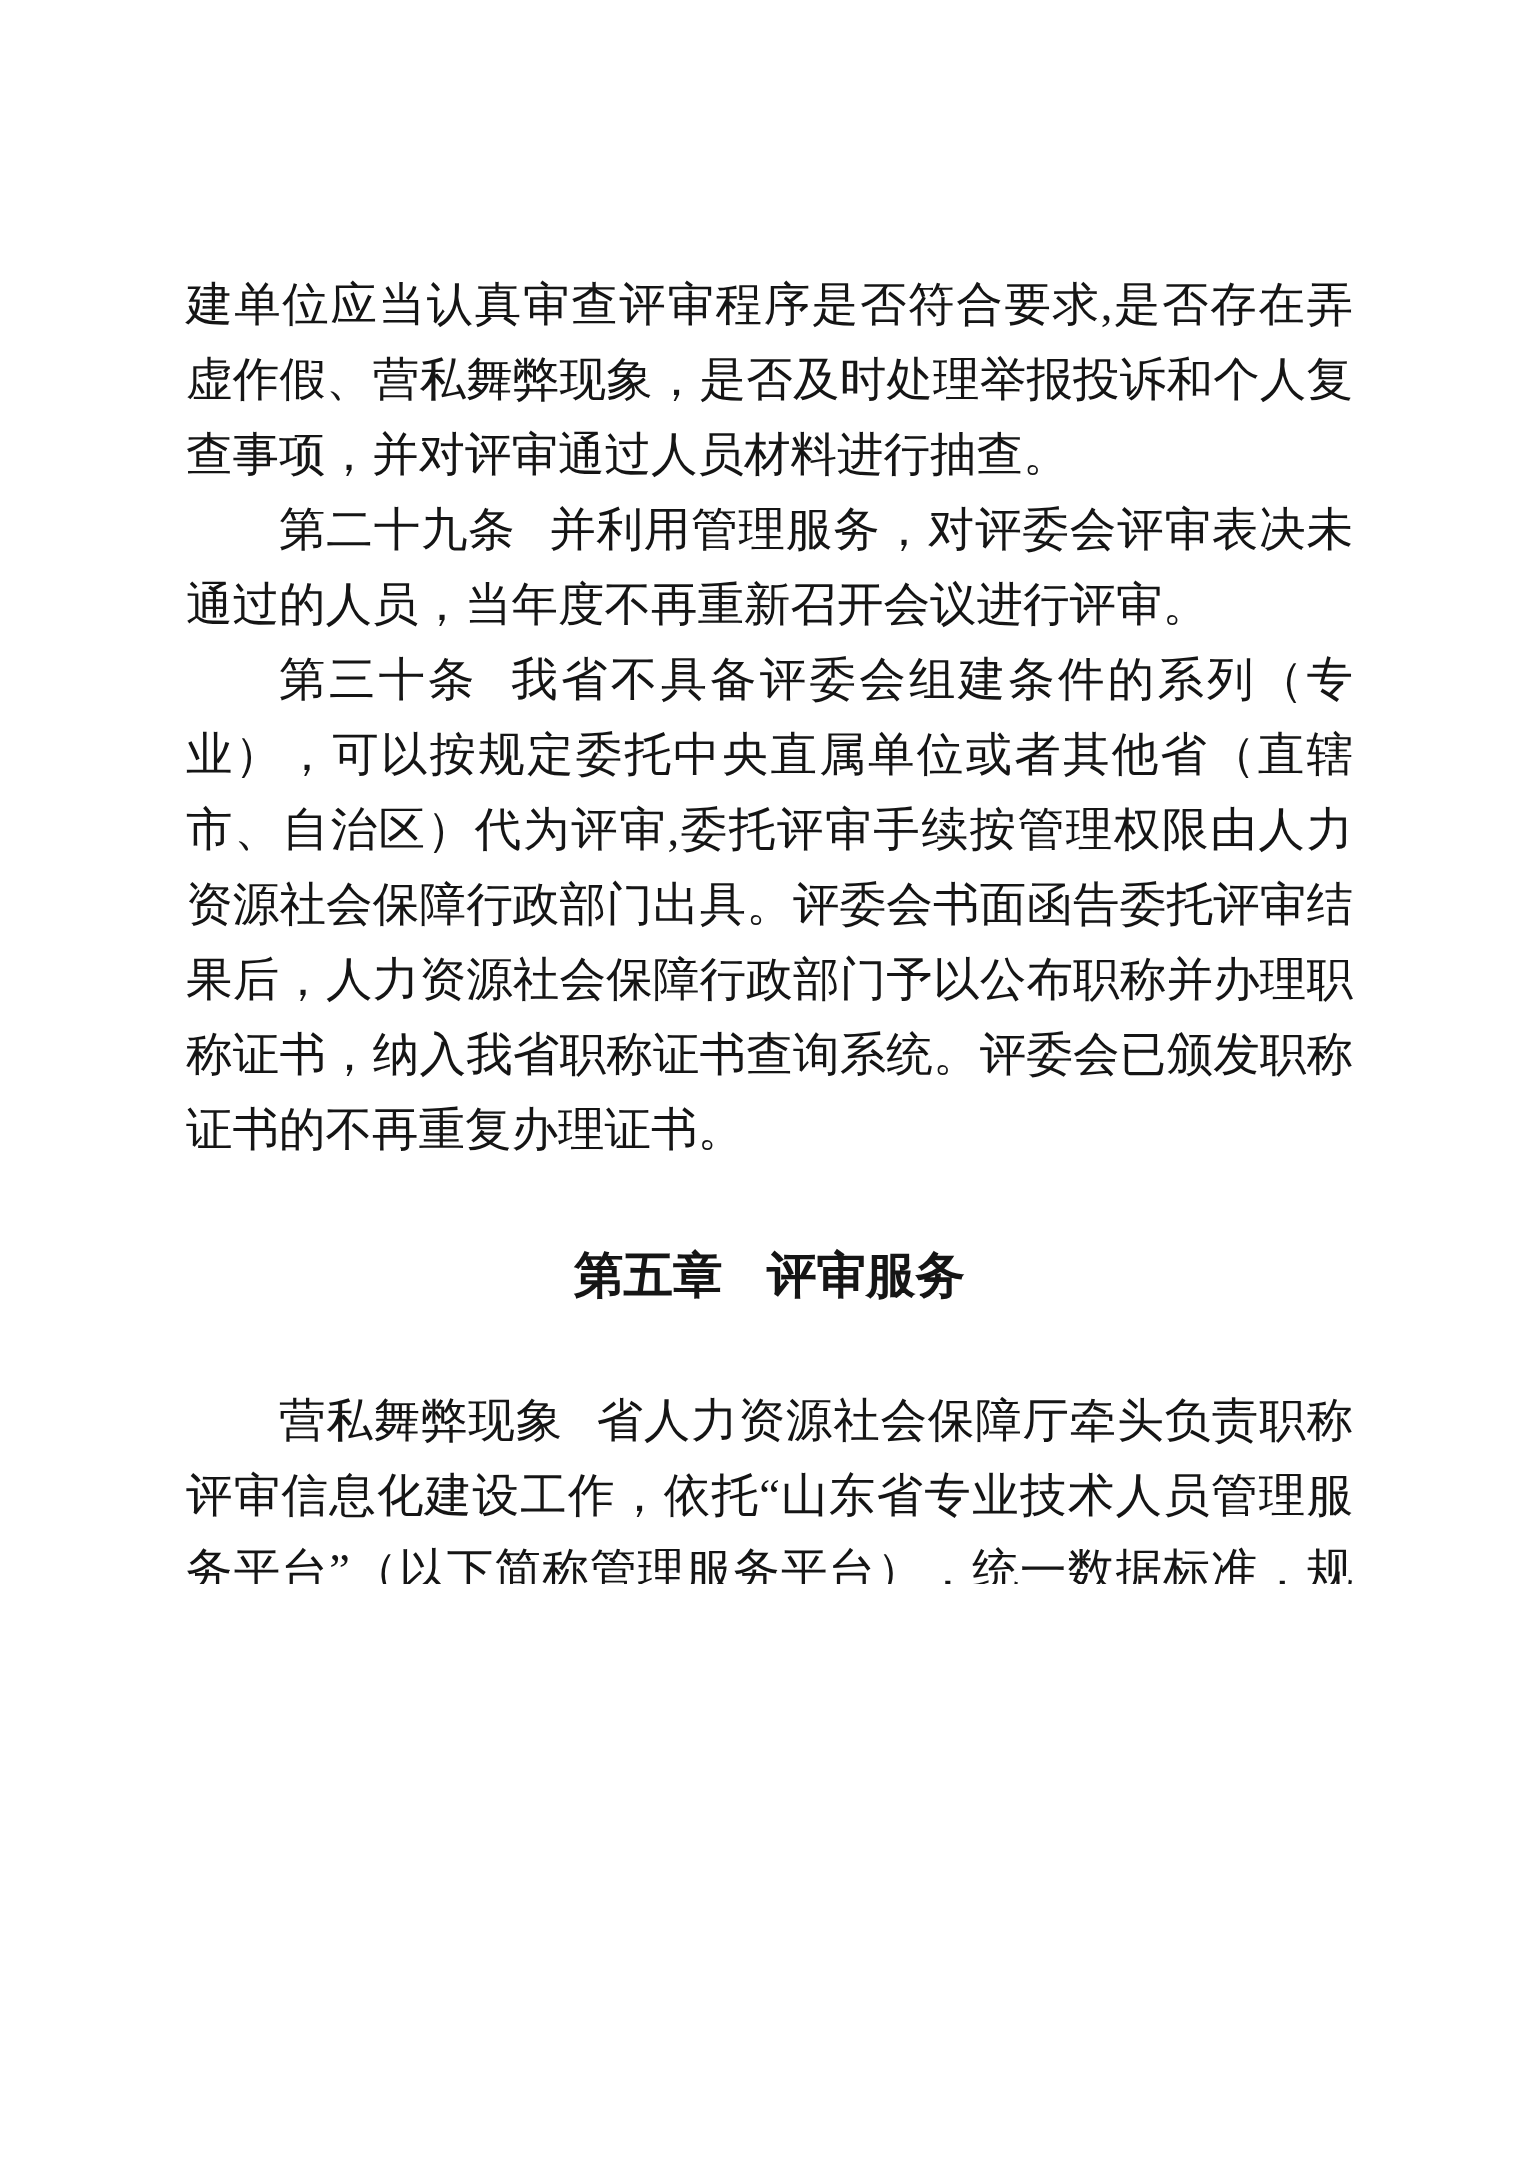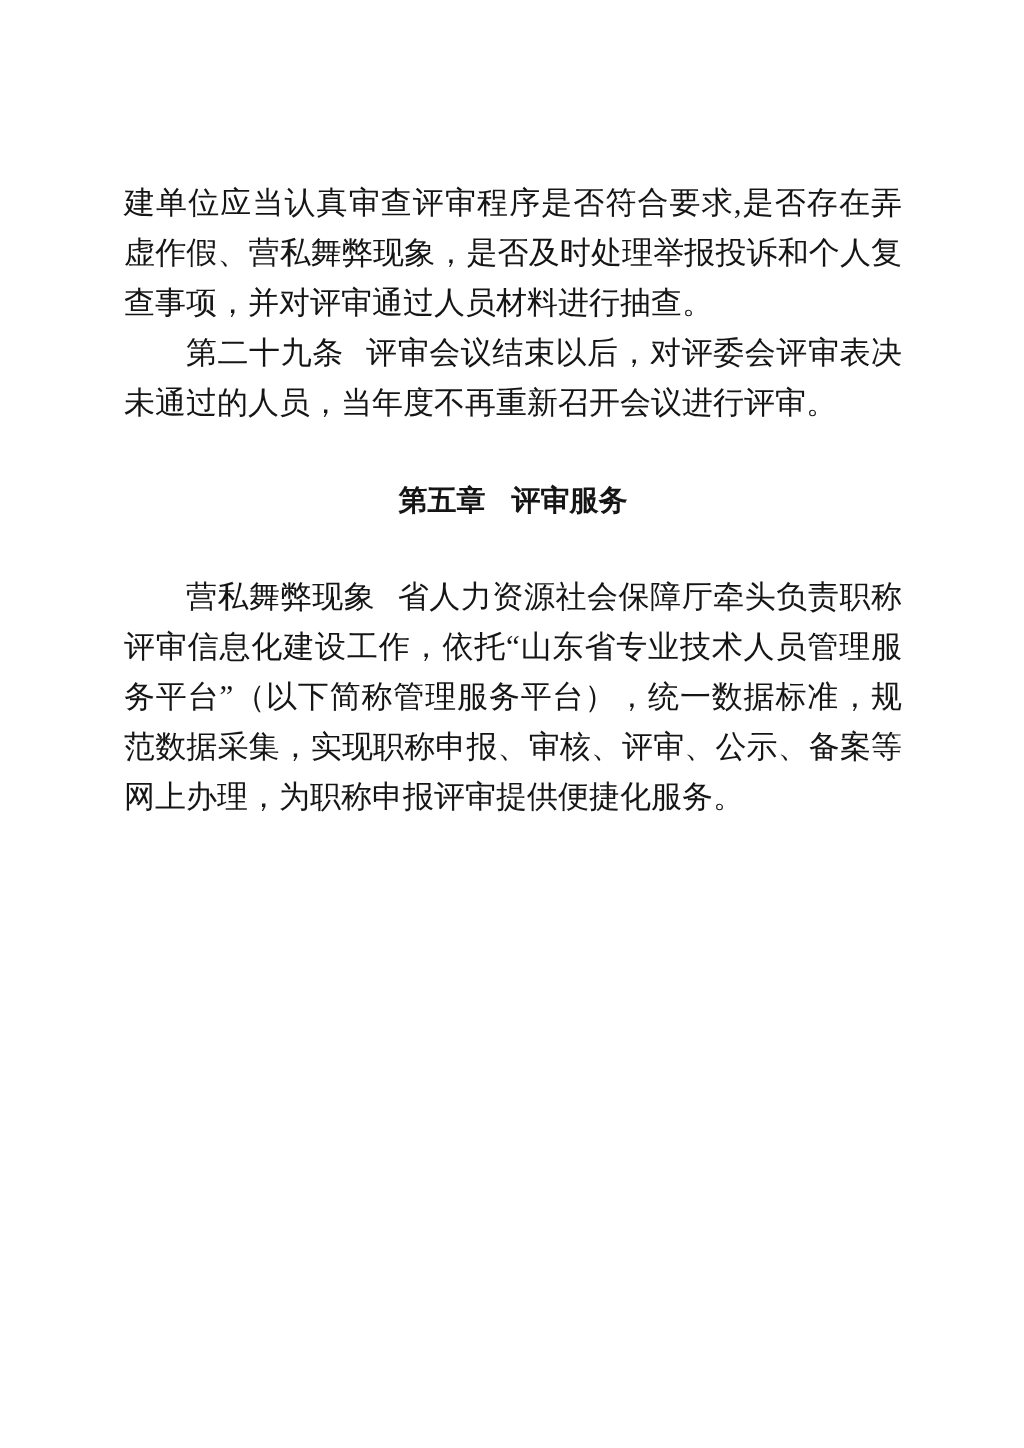--- a/index.html
+++ b/index.html
@@ -36,21 +36,21 @@
     font-weight: normal;
     font-family: "Liberation Sans", sans-serif;
     margin-right: 0.72em;
   }
   .chapter {
     margin: 47px 0 47px 0;
     text-align: center;
     text-indent: 0;
     font-weight: bold;
     font-family: "Liberation Sans", sans-serif;
-    font-size: 29px;
+    font-size: 33px;
     line-height: 50px;
   }
   .chapter .chapter-num {
     margin-right: 0.9em;
   }
   .footer {
     position: absolute;
     left: 156px;
     top: 1284px;
     font-size: 27px;
@@ -64,23 +64,26 @@
 <body>
 
 <div class="page">
   <div class="content">
 
     <p class="para no-indent">
       <span>建单位应当认真审查评审程序是否符合要求,是否存在弄虚作假、营私舞弊现象，是否及时处理举报投诉和个人复查事项，并对评审通过人员材料进行抽查。</span>
     </p>
 
     <p class="para">
-      <span class="lead">第二十九条</span><span>评审会议结束以后，对评委会评审表决未通过的人员，当年度不再重新召开会议进行评审。</span>
+      <span class="lead">第二十九条</span><span>并利用管理服务，对评委会评审表决未通过的人员，当年度不再重新召开会议进行评审。</span>
     </p>
 
+    <p class="para">
+      <span class="lead">第三十条</span><span>我省不具备评委会组建条件的系列（专业），可以按规定委托中央直属单位或者其他省（直辖市、自治区）代为评审,委托评审手续按管理权限由人力资源社会保障行政部门出具。评委会书面函告委托评审结果后，人力资源社会保障行政部门予以公布职称并办理职称证书，纳入我省职称证书查询系统。评委会已颁发职称证书的不再重复办理证书。</span>
+    </p>
 
 
     <h2 class="chapter">
       <span class="chapter-num">第五章</span><span>评审服务</span>
     </h2>
 
     <p class="para">
       <span class="lead">营私舞弊现象</span><span>省人力资源社会保障厅牵头负责职称评审信息化建设工作，依托“山东省专业技术人员管理服务平台”（以下简称管理服务平台），统一数据标准，规范数据采集，实现职称申报、审核、评审、公示、备案等网上办理，为职称申报评审提供便捷化服务。</span>
     </p>
 

